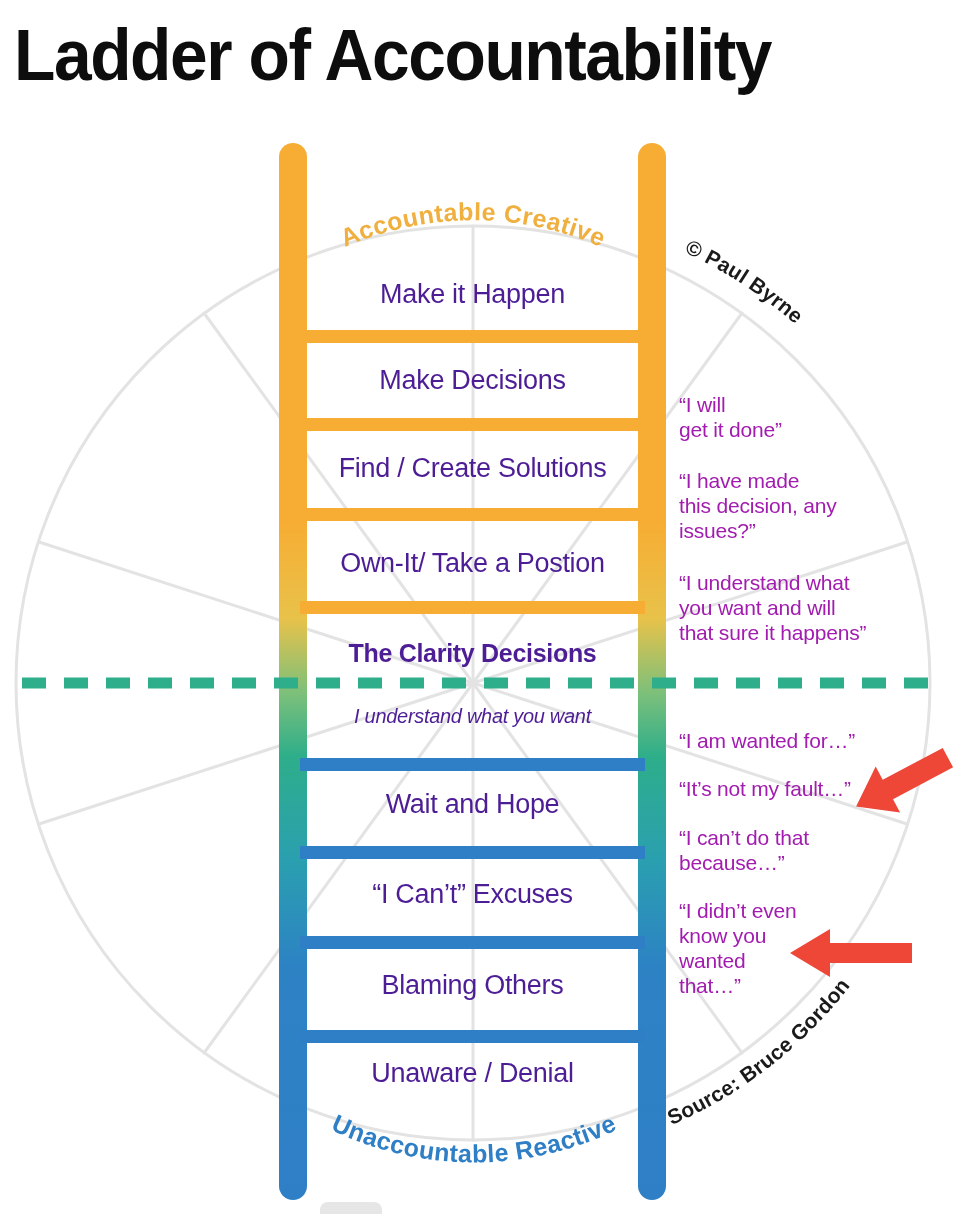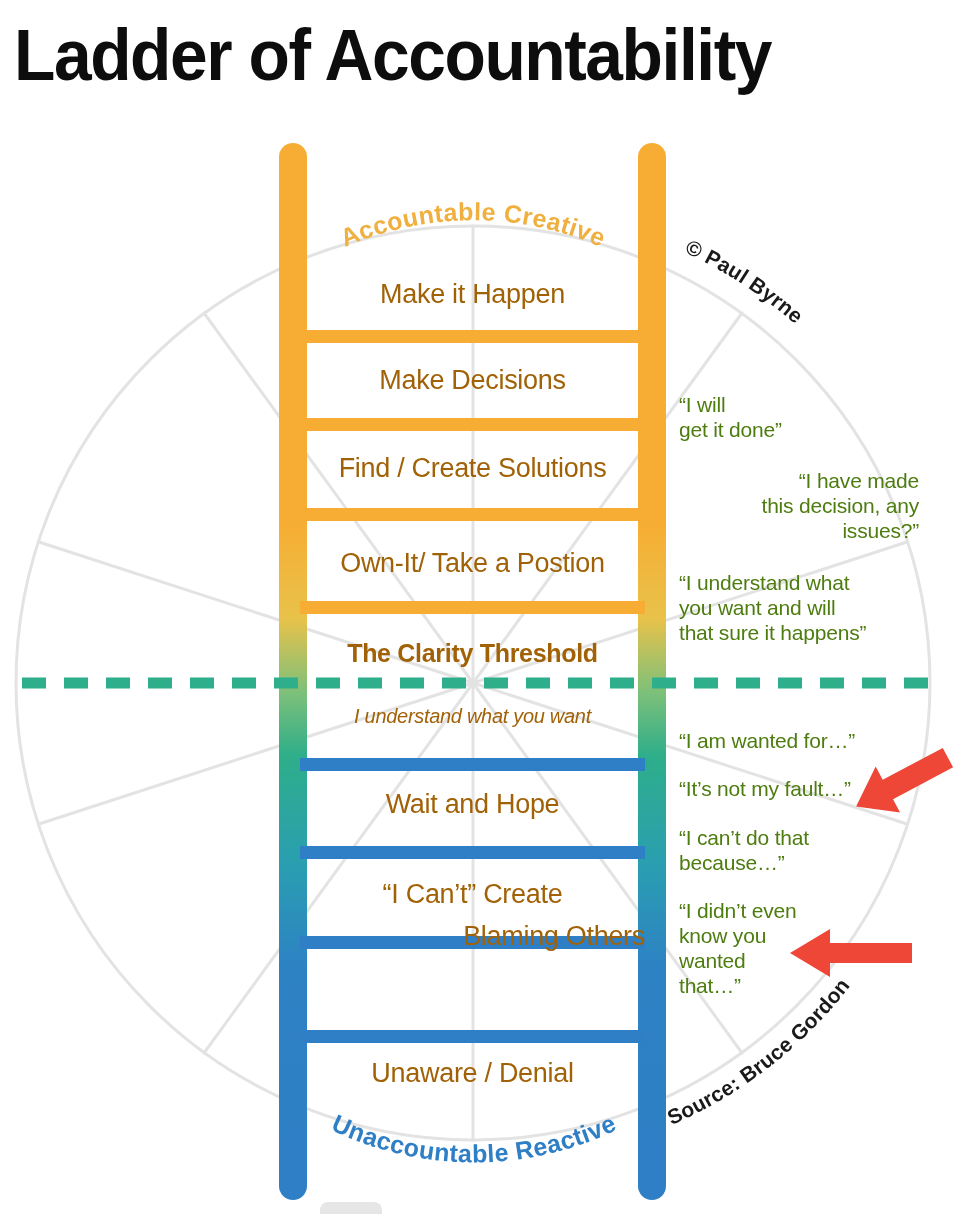--- a/index.html
+++ b/index.html
@@ -74,21 +74,21 @@
   }
   .rung.orange { background: #f7ad33; }
   .rung.blue   { background: #2f7fc6; }
 
   
   .step-label {
     position: absolute;
     left: 300px;
     width: 345px;
     text-align: center;
-    color: #a16207;
+    color: #4c1d95;
     font-size: 27px;
     line-height: 32px;
     letter-spacing: -0.3px;
     font-weight: 400;
   }
   .step-label.bold   { font-weight: 700; font-size: 25px; }
   .step-label.italic { font-style: italic; font-weight: 500; font-size: 20px; }
 
   
   .arc-text {
@@ -96,21 +96,21 @@
     font-weight: 700;
     letter-spacing: 0.4px;
   }
   .arc-top    { fill: #f0b040; }
   .arc-bottom { fill: #2f7fc6; }
   .arc-small  { font-size: 21px; font-weight: 600; fill: #1a1a1a; letter-spacing: 0.2px; }
 
   
   .quote {
     position: absolute;
-    color: #4d7c0f;
+    color: #a21caf;
     font-size: 21px;
     line-height: 25px;
     letter-spacing: -0.2px;
     font-weight: 400;
   }
 
   
   .arrow-svg { position: absolute; pointer-events: none; }
   #arrow-1 { left: 846px; top: 742px; }
   #arrow-2 { left: 786px; top: 924px; }
@@ -182,34 +182,34 @@
   <div class="rung orange" style="top:601px;"></div>
   <div class="rung blue" style="top:758px;"></div>
   <div class="rung blue" style="top:846px;"></div>
   <div class="rung blue" style="top:936px;"></div>
   <div class="rung blue" style="top:1030px;"></div>
 
   <div class="step-label" style="top:278px;">Make it Happen</div>
   <div class="step-label" style="top:364px;">Make Decisions</div>
   <div class="step-label" style="top:452px;text-align:center;">Find / Create Solutions</div>
   <div class="step-label" style="top:547px;">Own-It/ Take a Postion</div>
-  <div class="step-label bold" style="top:637px;">The Clarity Threshold</div>
+  <div class="step-label bold" style="top:637px;">The Clarity Decisions</div>
   <div class="step-label italic" style="top:700px;">I understand what you want</div>
   <div class="step-label" style="top:788px;">Wait and Hope</div>
-  <div class="step-label" style="top:878px;">“I Can’t” Create</div>
-  <div class="step-label" style="top:920px;text-align:right;">Blaming Others</div>
+  <div class="step-label" style="top:878px;">“I Can’t” Excuses</div>
+  <div class="step-label" style="top:969px;">Blaming Others</div>
   <div class="step-label" style="top:1057px;">Unaware / Denial</div>
 
   <svg style="position:absolute;left:0;top:674px;width:960px;height:18px;" viewBox="0 0 960 18" xmlns="http://www.w3.org/2000/svg">
     <line x1="22" y1="9" x2="946" y2="9" stroke="#2eae8a" stroke-width="11" stroke-dasharray="24 18" stroke-linecap="butt"></line>
   </svg>
 
   <div class="quote" style="left:679px; top:392px; width:230px; white-space:pre-line;">“I will
 get it done”</div>
-  <div class="quote" style="left:679px; top:468px; width:240px; white-space:pre-line;text-align:right;">“I have made
+  <div class="quote" style="left:679px; top:468px; width:240px; white-space:pre-line;">“I have made
 this decision, any
 issues?”</div>
   <div class="quote" style="left:679px; top:570px; width:260px; white-space:pre-line;">“I understand what
 you want and will
 that sure it happens”</div>
 
   <div class="quote" style="left:679px; top:728px; width:250px; white-space:pre-line;">“I am wanted for…”</div>
   <div class="quote" style="left:679px; top:776px; width:250px; white-space:pre-line;">“It’s not my fault…”</div>
   <div class="quote" style="left:679px; top:825px; width:220px; white-space:pre-line;">“I can’t do that
 because…”</div>

